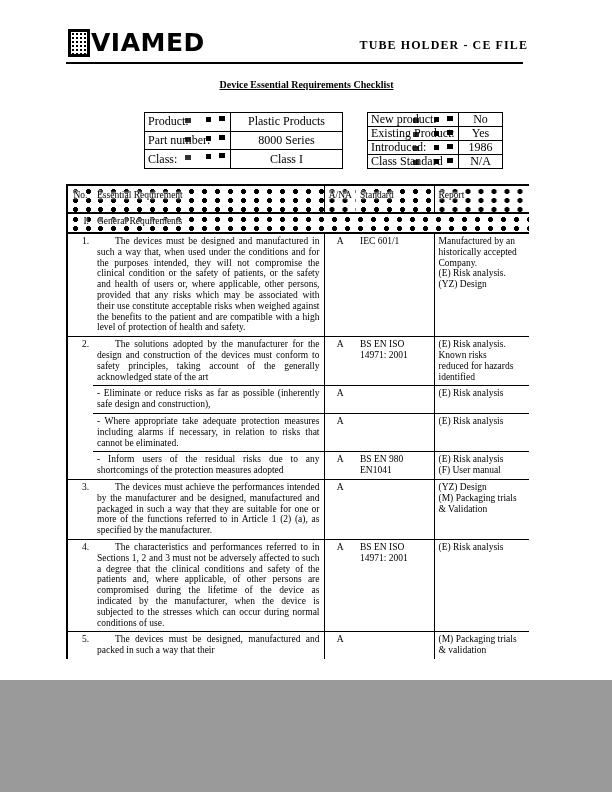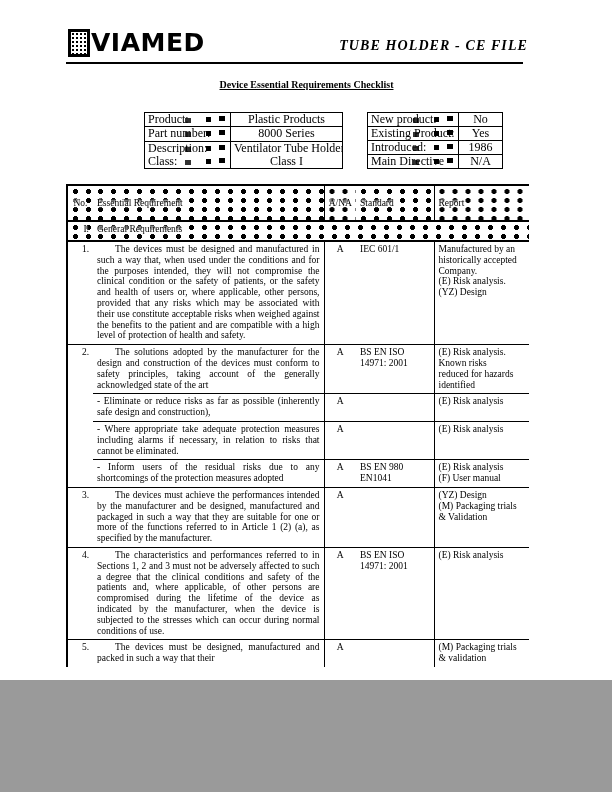--- a/index.html
+++ b/index.html
@@ -6,22 +6,22 @@
   .page{position:relative;width:612px;height:680px;background:#ffffff;margin:0 auto;
         font-family:"Liberation Serif", serif;color:#000;overflow:hidden;}
 
   
   .logo{position:absolute;left:68px;top:28px;display:flex;align-items:center;}
   .logo-mark{width:16px;height:22px;border:3px solid #000;margin-right:1px;
     background-image:radial-gradient(circle,#000 1.1px,rgba(0,0,0,0) 1.3px);
     background-size:4px 4px;}
   .logo-text{font-family:"DejaVu Sans", sans-serif;font-weight:bold;font-size:25px;
     letter-spacing:0.5px;transform:scaleY(1.02);}
-  .doc-ref{position:absolute;right:84px;top:38px;font-weight:bold;font-size:14px;
-    letter-spacing:1.1px;font-style:italic;}
+  .doc-ref{position:absolute;right:84px;top:38px;font-weight:bold;font-size:12px;
+    letter-spacing:1.1px;}
   .header-rule{position:absolute;left:66px;right:89px;top:62px;height:2px;background:#000;}
 
   
   .doc-title{position:absolute;left:1px;right:0;top:79px;text-align:center;
     font-weight:bold;font-size:10px;line-height:12.5px;}
   .doc-title span{text-decoration:underline;}
 
   
   .info-tables{position:absolute;left:120px;top:112px;display:flex;}
   table.info{border-collapse:collapse;table-layout:fixed;font-size:12px;margin-left:24px;}
@@ -39,21 +39,21 @@
   td.spk::before{width:5px;height:5px;right:19px;top:4px;}
   td.spk::after{width:6px;height:5px;right:5px;top:3px;box-shadow:-34px 2px 0 rgba(0,0,0,.8);}
 
   
   .main-wrap{position:absolute;left:66px;top:184px;width:463px;max-height:540px;overflow:hidden;}
   table.main{border-collapse:collapse;table-layout:fixed;width:463px;
     border:2px solid #000;border-bottom:0;}
   table.main td{vertical-align:top;font-size:9.5px;line-height:10.8px;padding:2px 4px 3px;}
   col.w-no{width:26px;}  col.w-req{width:231px;} col.w-ana{width:32px;}
   col.w-std{width:78px;} col.w-rep{width:96px;}
-  tr.band td{border-bottom:2.5px solid #000;height:19px;padding-top:12px;}
+  tr.band td{border-bottom:2.5px solid #000;height:19px;padding-top:4px;}
   tr.section td{border-bottom:2.5px solid #000;height:13px;}
   tr.num td{border-top:1.2px solid #000;}
   tr.sub td{border-top:1px solid #000;}
   .c-no{text-align:right;padding-right:1px;padding-left:0;}
   tr.band .c-no{text-align:center;}
   .c-req{text-align:justify;padding-left:5px;}
   .ind{text-indent:18px;}
   .c-ana{border-left:1px solid #000;text-align:center;margin-top:23px;}
   .c-std{white-space:pre-line;}
   .c-rep{border-left:1px solid #000;white-space:pre-line;}
@@ -93,24 +93,20 @@
         </colgroup>
       <tbody>
         <tr>
           <td class="spk">Product:</td>
           <td class="val">Plastic Products</td>
         </tr>
         <tr>
           <td class="spk">Part number:</td>
           <td class="val">8000 Series</td>
         </tr>
-        <tr class="nobot">
-          <td class="spk">Description:</td>
-          <td class="val">Ventilator Tube Holder</td>
-        </tr>
         <tr class="notop">
           <td class="spk">Class:</td>
           <td class="val">Class I</td>
         </tr>
       </tbody>
     </table>
     <table class="info info-right">
       <colgroup>
           <col class="c1">
           <col class="c2">
@@ -122,21 +118,21 @@
         </tr>
         <tr>
           <td class="spk">Existing Product:</td>
           <td class="val">Yes</td>
         </tr>
         <tr>
           <td class="spk">Introduced:</td>
           <td class="val">1986</td>
         </tr>
         <tr>
-          <td class="spk">Main Directive</td>
+          <td class="spk">Class Standard</td>
           <td class="val">N/A</td>
         </tr>
       </tbody>
     </table>
   </div>
 
   <div class="main-wrap">
     <table class="main">
       <colgroup>
         <col class="w-no">

